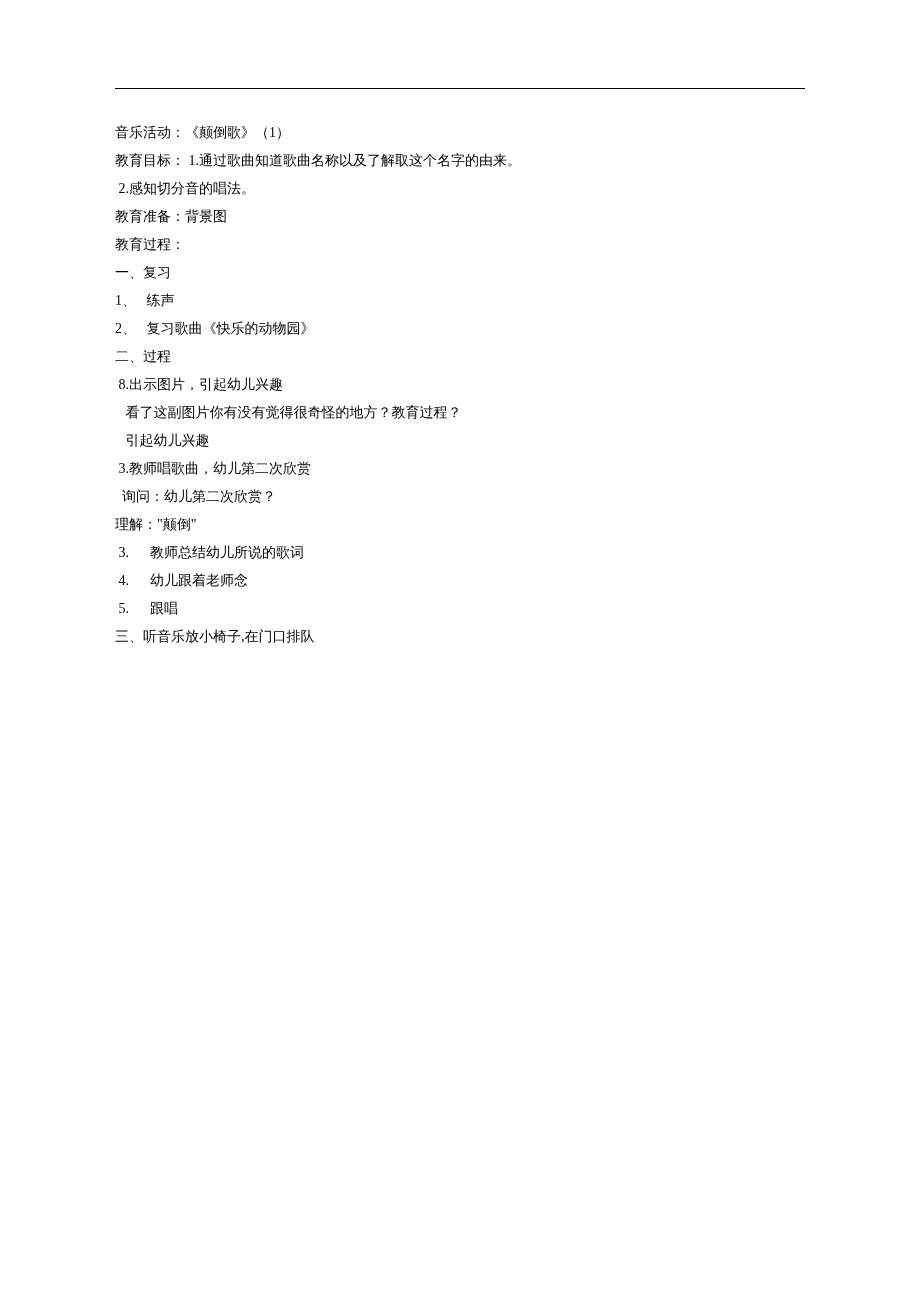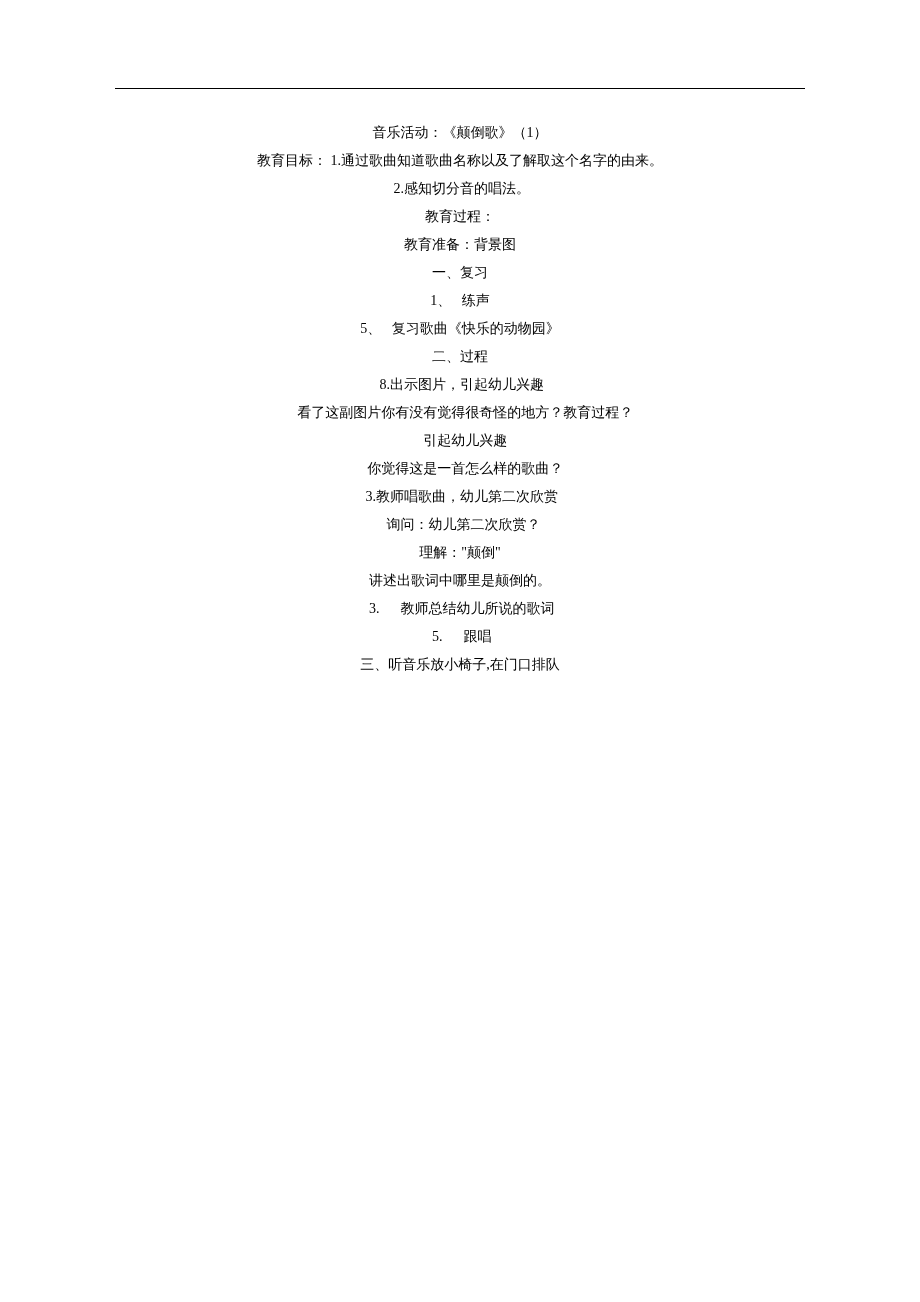--- a/index.html
+++ b/index.html
@@ -11,49 +11,47 @@
     width: 920px;
     height: 1302px;
     background: #ffffff;
     font-family: "SimSun", "宋体", serif;
     font-size: 14px;
     color: #000000;
     position: relative;
   }
   .content {
     padding: 88px 115px 0 115px;
-    text-align: center;
   }
   .divider {
     border-top: 1px solid #000;
     margin-bottom: 30px;
   }
   .line {
     line-height: 28px;
     white-space: pre;
   }
 </style>
 </head>
 <body>
 
 <div class="content">
   <div class="divider"></div>
   <div class="line">音乐活动：《颠倒歌》（1）</div>
   <div class="line">教育目标： 1.通过歌曲知道歌曲名称以及了解取这个名字的由来。</div>
   <div class="line"> 2.感知切分音的唱法。</div>
+  <div class="line">教育准备：背景图</div>
   <div class="line">教育过程：</div>
-  <div class="line">教育准备：背景图</div>
   <div class="line">一、复习</div>
   <div class="line">1、   练声</div>
-  <div class="line">5、   复习歌曲《快乐的动物园》</div>
+  <div class="line">2、   复习歌曲《快乐的动物园》</div>
   <div class="line">二、过程</div>
   <div class="line"> 8.出示图片，引起幼儿兴趣</div>
   <div class="line">   看了这副图片你有没有觉得很奇怪的地方？教育过程？</div>
   <div class="line">   引起幼儿兴趣</div>
-  <div class="line">   你觉得这是一首怎么样的歌曲？</div>
   <div class="line"> 3.教师唱歌曲，幼儿第二次欣赏</div>
   <div class="line">  询问：幼儿第二次欣赏？</div>
   <div class="line">理解："颠倒"</div>
-  <div class="line">讲述出歌词中哪里是颠倒的。</div>
   <div class="line"> 3.      教师总结幼儿所说的歌词</div>
+  <div class="line"> 4.      幼儿跟着老师念</div>
   <div class="line"> 5.      跟唱</div>
   <div class="line">三、听音乐放小椅子,在门口排队</div>
 </div>
 
 </body></html>

